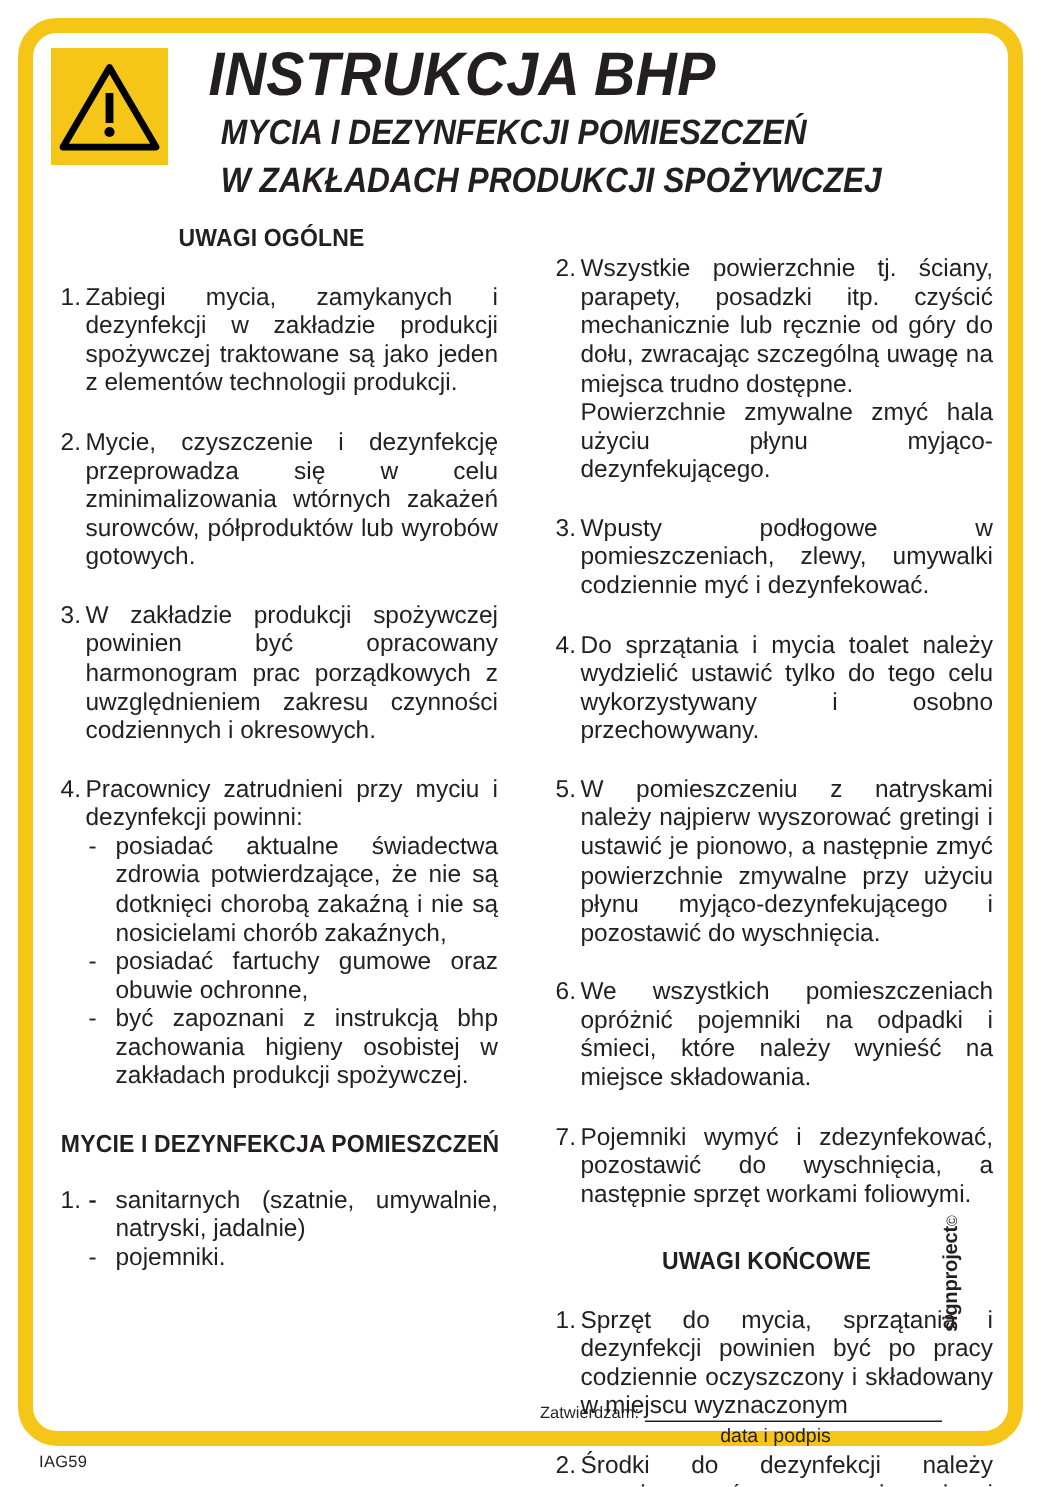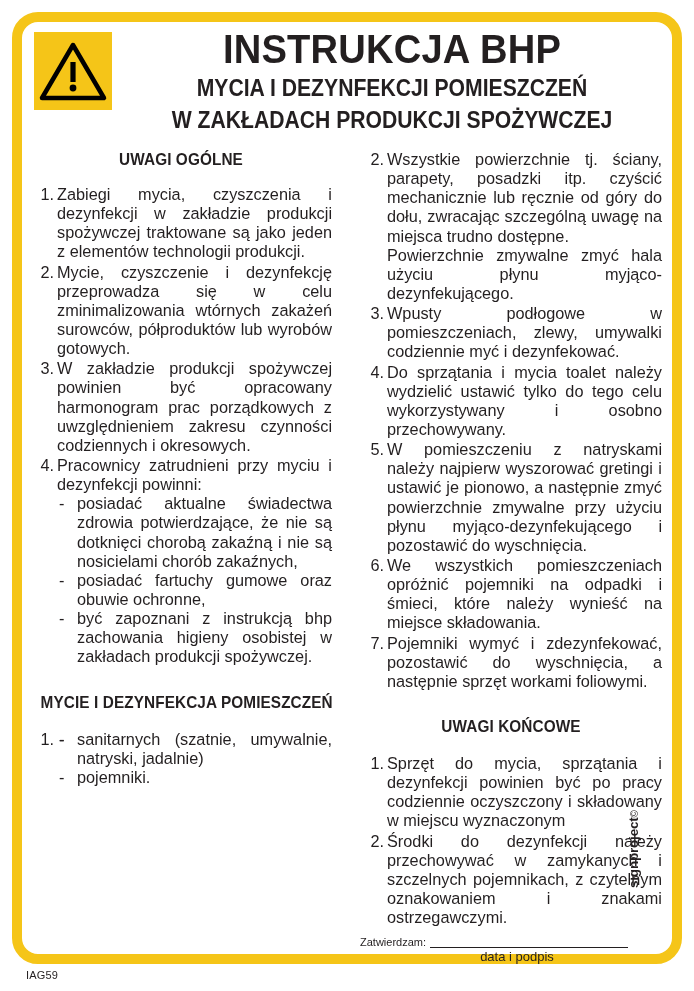--- a/index.html
+++ b/index.html
@@ -49,21 +49,21 @@
     height: 78px;
     background: #F5C518;
   }
   .warn-icon svg { display: block; }
 
   .title-block {
     position: absolute;
     left: 90px;
     top: 0;
     width: 544px;
-    text-align: center;
+    font-style: italic;
   }
   .title-main {
     font-family: "Liberation Sans Narrow", "Liberation Sans", sans-serif;
     font-weight: bold;
     font-size: 41px;
     letter-spacing: 0.2px;
     color: #231f20;
     line-height: 1.05;
     transform: scaleX(0.93);
     transform-origin: center;
@@ -130,21 +130,21 @@
   }
   ol.nlist > li > .num {
     position: absolute;
     left: 0;
     top: 0;
     width: 24px;
     text-align: right;
     font-size: 16.3px;
   }
   
-  ol.nlist > li > .body { display: block; }
+  ol.nlist > li > .body { display: block; margin-top: 20px; }
 
   
   ul.dlist {
     list-style: none;
     margin: 0 0 0 0;
     padding: 0;
   }
   ul.dlist > li {
     position: relative;
     padding-left: 20px;
@@ -250,21 +250,21 @@
   <div class="columns">
 
     <div class="col col-left">
 
       <div class="sec-head sp-top">UWAGI OGÓLNE</div>
 
       <ol class="nlist">
 
         <li>
           <span class="num">1.</span>
-          <span class="body">Zabiegi mycia, czyszczenia i dezynfekcji w zakładzie produkcji spożywczej traktowane są jako jeden z elementów technologii produkcji.</span>
+          <span class="body">Zabiegi mycia, zamykanych i dezynfekcji w zakładzie produkcji spożywczej traktowane są jako jeden z elementów technologii produkcji.</span>
         </li>
 
         <li>
           <span class="num">2.</span>
           <span class="body">Mycie, czyszczenie i dezynfekcję przeprowadza się w celu zminimalizowania wtórnych zakażeń surowców, półproduktów lub wyrobów gotowych.</span>
         </li>
 
         <li>
           <span class="num">3.</span>
           <span class="body">W zakładzie produkcji spożywczej powinien być opracowany harmonogram prac porządkowych z uwzględnieniem zakresu czynności codziennych i okresowych.</span>

